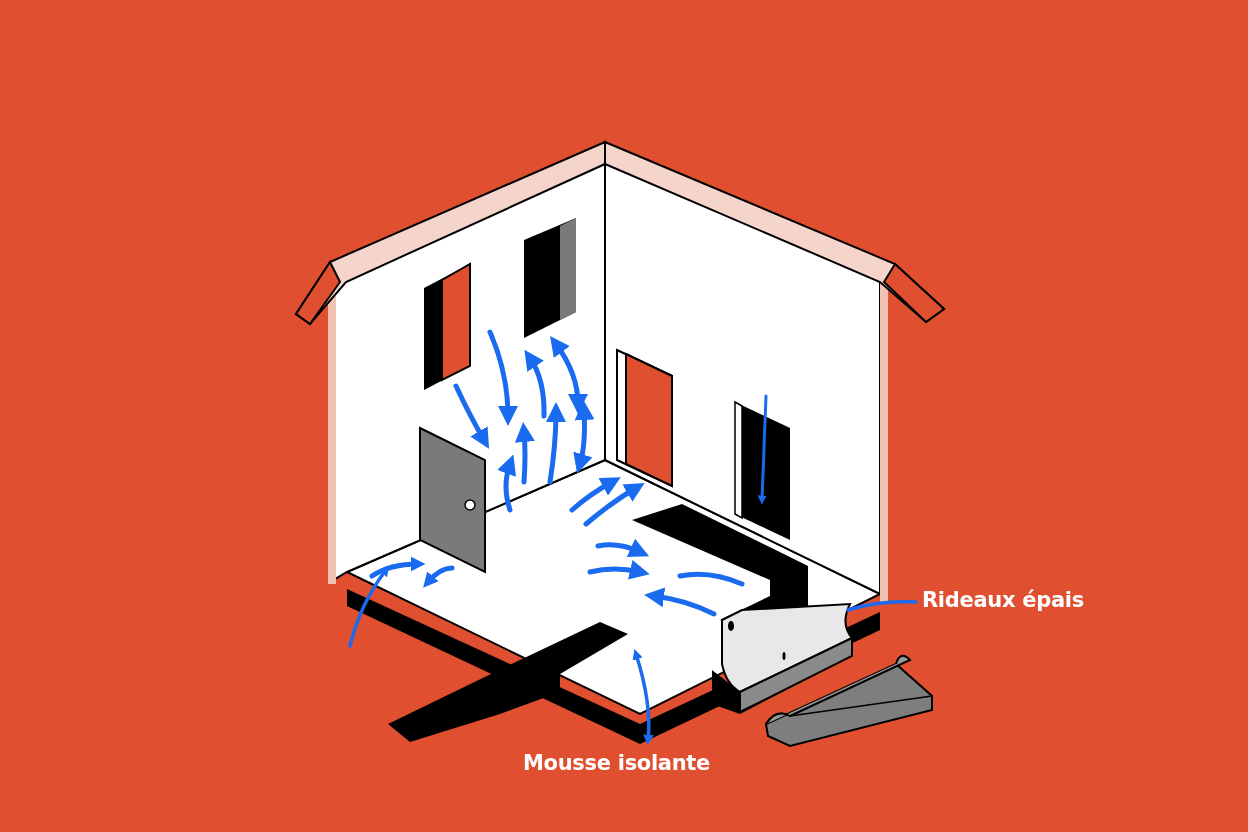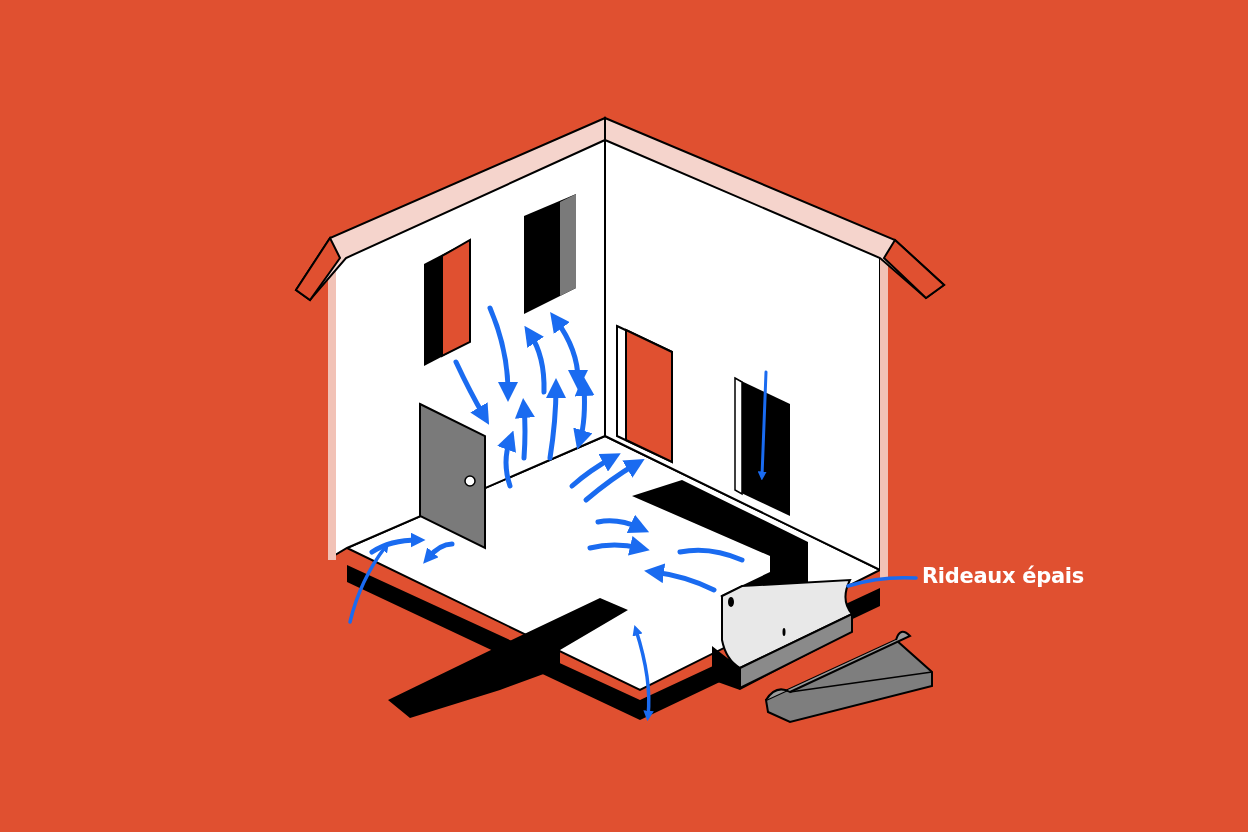--- a/index.html
+++ b/index.html
@@ -1,21 +1,21 @@
 <!DOCTYPE html>
 <html><head>
   <meta charset="utf-8">
   <style>
     html, body { margin: 0; padding: 0; }
     body {
       width: 1248px; height: 832px; overflow: hidden;
       background: #E05030;
       font-family: "DejaVu Sans", sans-serif;
     }
-    .stage { position: relative; width: 1248px; height: 616px; }
+    .stage { position: relative; width: 1248px; height: 616px; margin-top: 24px; }
     svg.scene { position: absolute; left: 0; top: 0; }
     .label {
       position: absolute;
       color: #FFFFFF;
       font-family: "DejaVu Sans", sans-serif;
       font-weight: bold;
       font-size: 21px;
       letter-spacing: -0.3px;
       white-space: nowrap;
     }
@@ -128,13 +128,14 @@
     </g>
 
     <g fill="none" stroke="#1A6BF0" stroke-width="3.5" stroke-linecap="round">
       <path d="M350,622 Q360,580 386,546" marker-end="url(#ahs)"></path>
       <path d="M648,716 Q652,680 636,630" marker-start="url(#ahs)" marker-end="url(#ahs)"></path>
       <path d="M916,578 Q880,576 848,586"></path>
     </g>
   </svg>
 
   <div class="label" id="label-rideaux">Rideaux épais</div>
+  <div class="label" id="label-mousse">Mousse isolante</div>
 </div>
 
 </body></html>

